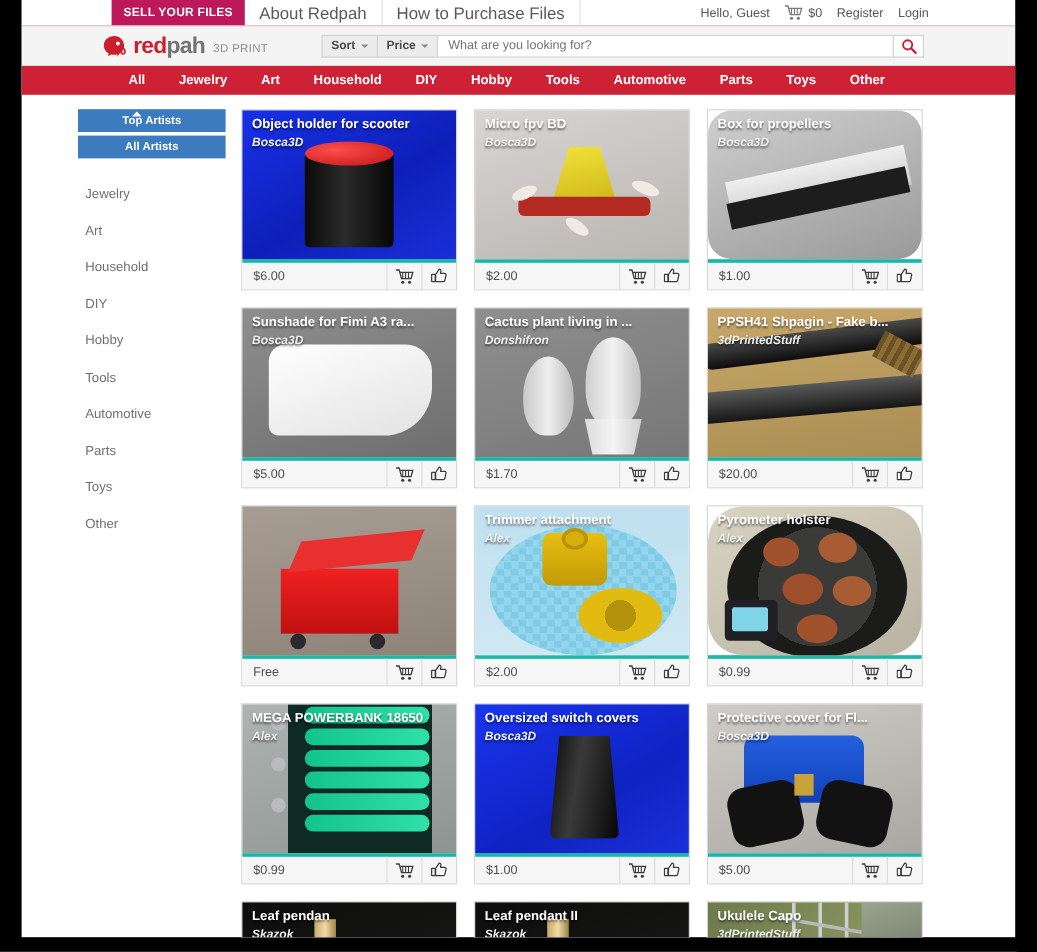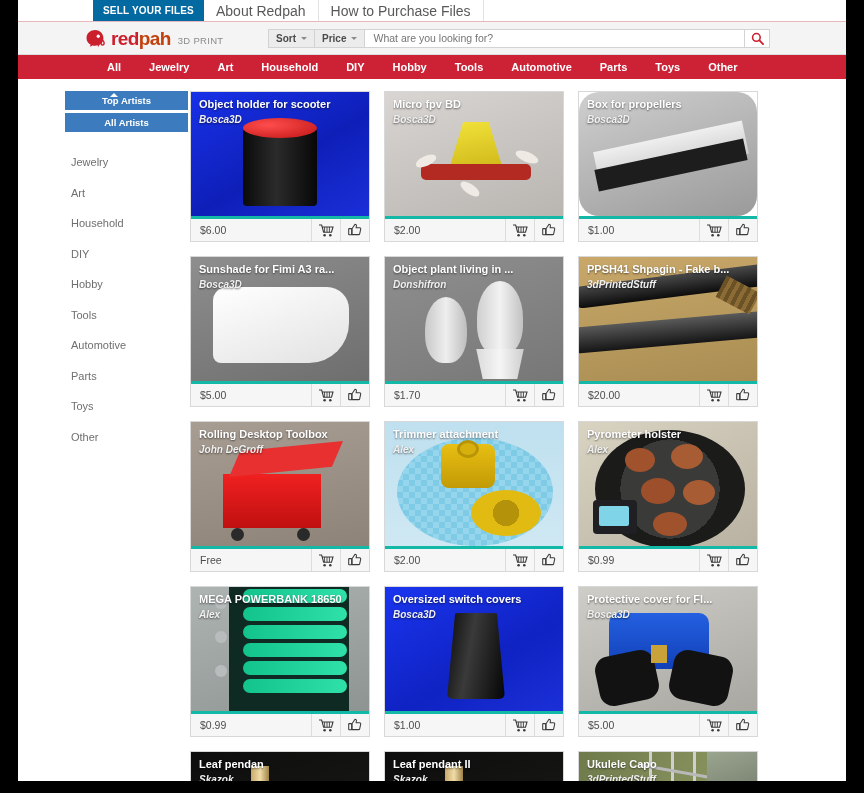--- a/index.html
+++ b/index.html
@@ -22,21 +22,21 @@
   .topbar {
     height: 22px;
     background: #ffffff;
     display: flex;
     align-items: stretch;
     border-bottom: 1px solid #e6b7bc;
     position: relative;
   }
   .topbar-left { display: flex; align-items: stretch; margin-left: 75px; }
   .sell-tab {
-    background: #0369a1;
+    background: #be185d;
     color: #ffffff;
     font-size: 10px;
     font-weight: bold;
     letter-spacing: .2px;
     padding: 0 10px;
     display: flex; align-items: center;
   }
   .top-link {
     color: #595959;
     font-size: 14px;
@@ -68,21 +68,21 @@
     display: flex; align-items: center; gap: 5px;
     margin-left: 67px;
     width: 183px;
   }
   .logo-mark { width: 21px; height: 19px; display:block; }
   .logo-word {
     font-size: 19px; font-weight: bold; letter-spacing: -0.6px;
     line-height: 1;
   }
   .logo-word .w1 { color: #cc1f2e; }
-  .logo-word .w2 { color: #c2410c; }
+  .logo-word .w2 { color: #737373; }
   .logo-sub {
     font-size: 9.5px; color: #8c8c8c; letter-spacing: .3px;
     margin-left: 2px; margin-top: 4px;
   }
   .searchbar {
     display: flex; align-items: stretch;
     height: 19px;
     flex: 1;
     margin-right: 76px;
   }
@@ -179,21 +179,21 @@
     padding: 7px 0 7px 6px;
     margin-bottom: 4.5px;
     cursor: pointer;
   }
 
   .grid {
     flex: 1;
     display: flex;
     flex-wrap: wrap;
     gap: 14px;
-    margin-left: 2px;
+    margin-left: 13px;
     margin-right: 59px;
     align-content: flex-start;
   }
   .card {
     width: 180px;
     border: 1px solid #d8d8d8;
     background: #fff;
     display: flex;
     flex-direction: column;
     cursor: pointer;
@@ -249,20 +249,34 @@
 </head>
 <body>
 
 <div class="frame">
 
   <div class="topbar">
     <div class="topbar-left">
       <div class="sell-tab">SELL YOUR FILES</div>
       <div class="top-link">About Redpah</div>
       <div class="top-link">How to Purchase Files</div>
+    </div>
+    <div class="topbar-right">
+      <span>Hello, Guest</span>
+      <span class="cart-wrap">
+        <svg class="cart-glyph" width="15" height="13" viewBox="0 0 15 13">
+          <path d="M0 1h2.6l.6 2M3.2 3H14l-1.5 5.2H4.6L3.2 3z" fill="none" stroke="#7a7a7a" stroke-width="1.1"></path>
+          <path d="M5.6 3v5.2M8 3v5.2M10.4 3v5.2" stroke="#7a7a7a" stroke-width=".9"></path>
+          <circle cx="5.6" cy="11.2" r="1.3" fill="#7a7a7a"></circle>
+          <circle cx="11.3" cy="11.2" r="1.3" fill="#7a7a7a"></circle>
+        </svg>
+        <span>$0</span>
+      </span>
+      <span>Register</span>
+      <span>Login</span>
     </div>
   </div>
 
   <div class="header">
     <div class="logo-block">
       <svg class="logo-mark" viewBox="0 0 24 22">
         <path d="M11.8 1.2C6.2 1.2 1.6 5 1.6 10.3c0 3.6 2 6.2 4.6 7.7l-.5 2.6 2.9-1.6c.9.2 1.9.3 2.9.3 1.1 0 2.1-.1 3.1-.4l.2 2.1 2-2.9c2.7-1.5 4.4-4.1 4.4-7.2 0-5.3-4-9.7-9.4-9.7z" fill="#cc1f2e"></path>
         <circle cx="15.2" cy="8.4" r="1.9" fill="#ffffff"></circle>
         <path d="M19.4 12.6c1.4.6 2.6 2 2.6 3.6 0 1.4-.9 2.3-1.9 2.3-.9 0-1.6-.6-1.6-1.5 0-.7.4-1.1.9-1.1" fill="none" stroke="#cc1f2e" stroke-width="1.6"></path>
       </svg>
@@ -430,21 +444,21 @@
               </svg>
             </div>
           </div>
         </div>
         <div class="card">
           <div class="card-img" style="background: linear-gradient(160deg, rgb(143, 143, 143), rgb(119, 119, 119));">
             <div style="position:absolute;left:40px;top:40px;width:42px;height:66px;background:linear-gradient(90deg,#c8c8c8,#eee,#bdbdbd);border-radius:50% 50% 42% 42%;"></div>
             <div style="position:absolute;left:92px;top:24px;width:46px;height:74px;background:linear-gradient(90deg,#cfcfcf,#f2f2f2,#c2c2c2);border-radius:50% 50% 40% 40%;"></div>
             <div style="position:absolute;left:88px;top:92px;width:54px;height:30px;background:linear-gradient(90deg,#d8d8d8,#f5f5f5,#c9c9c9);clip-path:polygon(6% 0,94% 0,82% 100%,18% 100%);"></div>
             <div class="card-cap">
-              <div class="card-title">Object plant living in ...</div>
+              <div class="card-title">Cactus plant living in ...</div>
               <div class="card-artist">Donshifron</div>
             </div>
           </div>
           <div class="card-foot">
             <div class="price">$1.70</div>
             <div class="fbtn">
               <svg width="15" height="13" viewBox="0 0 15 13">
   <path d="M0 1h2.6l.6 2M3.2 3H14l-1.5 5.2H4.6L3.2 3z" fill="none" stroke="#3b3b3b" stroke-width="1.1"></path>
   <path d="M5.6 3v5.2M8 3v5.2M10.4 3v5.2" stroke="#3b3b3b" stroke-width=".9"></path>
   <circle cx="5.6" cy="11.2" r="1.3" fill="#3b3b3b"></circle>
@@ -486,24 +500,20 @@
               </svg>
             </div>
           </div>
         </div>
         <div class="card">
           <div class="card-img" style="background: linear-gradient(170deg, rgb(168, 157, 146), rgb(141, 131, 121));">
             <div style="position:absolute;left:32px;top:52px;width:98px;height:54px;background:linear-gradient(180deg,#f02020,#c01010);"></div>
             <div style="position:absolute;left:46px;top:24px;width:98px;height:26px;background:#e83030;transform:skewX(-28deg) rotate(-6deg);"></div>
             <div style="position:absolute;left:40px;top:106px;width:13px;height:13px;background:#2a2a2a;border-radius:50%;"></div>
             <div style="position:absolute;left:106px;top:106px;width:13px;height:13px;background:#2a2a2a;border-radius:50%;"></div>
-            <div class="card-cap">
-              <div class="card-title">Rolling Desktop Toolbox</div>
-              <div class="card-artist">John DeGroff</div>
-            </div>
           </div>
           <div class="card-foot">
             <div class="price">Free</div>
             <div class="fbtn">
               <svg width="15" height="13" viewBox="0 0 15 13">
   <path d="M0 1h2.6l.6 2M3.2 3H14l-1.5 5.2H4.6L3.2 3z" fill="none" stroke="#3b3b3b" stroke-width="1.1"></path>
   <path d="M5.6 3v5.2M8 3v5.2M10.4 3v5.2" stroke="#3b3b3b" stroke-width=".9"></path>
   <circle cx="5.6" cy="11.2" r="1.3" fill="#3b3b3b"></circle>
                 <circle cx="11.3" cy="11.2" r="1.3" fill="#3b3b3b"></circle>
               </svg>
@@ -539,21 +549,21 @@
             </div>
             <div class="fbtn">
               <svg width="14" height="14" viewBox="0 0 16 16">
   <path d="M4.6 6.6L8 1.4c1 0 1.7.7 1.6 1.7l-.3 2.3h3.9c.9 0 1.5.8 1.3 1.7l-1.1 5c-.1.7-.7 1.2-1.4 1.2H4.6z" fill="none" stroke="#3b3b3b" stroke-width="1.2" stroke-linejoin="round"></path>
   <rect x="0.8" y="6.4" width="3.4" height="7" rx=".5" fill="none" stroke="#3b3b3b" stroke-width="1.2"></rect>
               </svg>
             </div>
           </div>
         </div>
         <div class="card">
-          <div class="card-img" style="background: linear-gradient(150deg, rgb(217, 211, 194), rgb(185, 178, 162));">
+          <div class="card-img" style="background: linear-gradient(150deg, rgb(217, 211, 194), rgb(185, 178, 162)); border-radius: 29px;">
             <div style="position:absolute;left:16px;top:8px;width:150px;height:118px;background:radial-gradient(circle at 50% 50%,#3a3a38 0 52%,#1b1b1a 52% 100%);border-radius:50%;"></div>
             <div style="position:absolute;left:46px;top:26px;width:30px;height:24px;background:#a0522d;border-radius:50%;"></div>
             <div style="position:absolute;left:92px;top:22px;width:32px;height:25px;background:#a85c33;border-radius:50%;"></div>
             <div style="position:absolute;left:62px;top:56px;width:34px;height:26px;background:#9c4f2a;border-radius:50%;"></div>
             <div style="position:absolute;left:104px;top:58px;width:32px;height:25px;background:#a85c33;border-radius:50%;"></div>
             <div style="position:absolute;left:74px;top:90px;width:34px;height:24px;background:#a0522d;border-radius:50%;"></div>
             <div style="position:absolute;left:14px;top:78px;width:44px;height:34px;background:#1f1f24;border-radius:4px;"></div>
             <div style="position:absolute;left:20px;top:84px;width:30px;height:20px;background:#7fd4e8;border-radius:2px;"></div>
             <div class="card-cap">
               <div class="card-title">Pyrometer holster</div>

